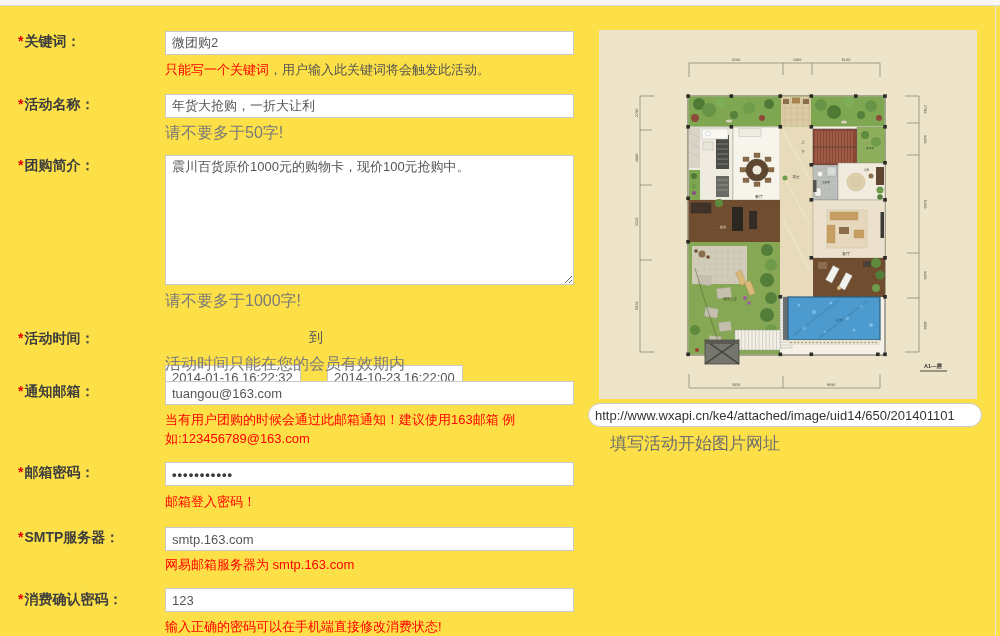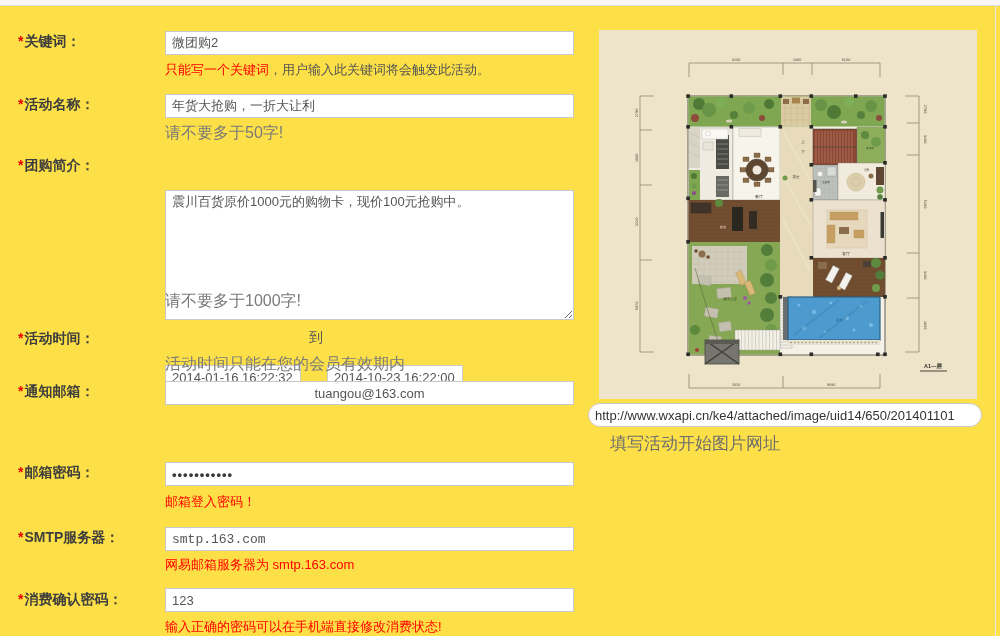--- a/index.html
+++ b/index.html
@@ -7,21 +7,21 @@
            font-family:"Liberation Sans","DejaVu Sans",sans-serif; background:#fde047; }
   .topbar { position:absolute; top:0; left:0; right:0; height:5px;
             background:#f8f7f5; border-bottom:1px solid #dcdcdc; }
   .right-edge { position:absolute; top:6px; bottom:0; left:995px; width:1px; background:#e6e6e6; }
 
   .f-label { position:absolute; left:18px; font-size:14px; font-weight:bold; color:#3d3d3d; white-space:nowrap; }
   .req { color:#e60000; margin-right:1px; }
   .f-input { position:absolute; left:165px; width:395px; height:18px; border:1px solid #c9c9c9;
              border-radius:0; padding:2px 6px; font-size:13px; color:#555; background:#fff;
              font-family:inherit; outline:none; }
-  textarea.f-input { height:124px; width:395px; resize:both; line-height:17px;margin-top:35px; }
+  textarea.f-input { height:124px; width:395px; resize:both; line-height:17px; }
   .pw { letter-spacing:1px; font-weight:bold; color:#3a3a3a; }
   .date-input { width:122px;margin-top:40px; }
   .sep { position:absolute; font-size:14px; color:#555; }
   .hint-red { position:absolute; left:165px; font-size:13px; color:#ff0000; line-height:19px; }
   .hint-gray { position:absolute; left:165px; font-size:16px; color:#7a7a7a; }
   .hint-dark { color:#555; }
 
   .img-panel { position:absolute; left:599px; top:30px; width:378px; height:369px; }
   .img-panel svg { display:block; }
   .url-input { position:absolute; left:588px; top:403px; width:380px; height:18px; border:1px solid #c9c9c9;
@@ -47,28 +47,29 @@
   <textarea class="f-input" style="top: 155px;">震川百货原价1000元的购物卡，现价100元抢购中。</textarea>
   <div class="hint-gray" style="top:291px">请不要多于1000字!</div>
 
   <div class="f-label" style="top:330px"><span class="req">*</span><span>活动时间：</span></div>
   <input class="f-input date-input" style="top: 325px;" type="text" value="2014-01-16 16:22:32">
   <span class="sep" style="top:329px;left:309px">到</span>
   <input class="f-input date-input" style="top: 325px; left: 327px;" type="text" value="2014-10-23 16:22:00">
   <div class="hint-gray" style="top:354px">活动时间只能在您的会员有效期内</div>
 
   <div class="f-label" style="top:383px"><span class="req">*</span><span>通知邮箱：</span></div>
-  <input class="f-input" style="top: 381px; text-align: center;" type="text" value="tuangou@163.com">
+  <input class="f-input" style="top: 381px;" type="text" value="tuangou@163.com">
+  <div class="hint-red" style="top:410px;width:414px">当有用户团购的时候会通过此邮箱通知！建议使用163邮箱 例如:123456789@163.com</div>
 
   <div class="f-label" style="top:464px"><span class="req">*</span><span>邮箱密码：</span></div>
   <input class="f-input pw" style="top: 462px;" type="text" value="•••••••••••">
   <div class="hint-red" style="top:492px">邮箱登入密码！</div>
 
   <div class="f-label" style="top:529px"><span class="req">*</span><span>SMTP服务器：</span></div>
-  <input class="f-input" style="top: 527px; font-family: Liberation Mono, monospace;" type="text" value="smtp.163.com">
+  <input class="f-input" style="top: 527px;" type="text" value="smtp.163.com">
   <div class="hint-red" style="top:555px">网易邮箱服务器为 smtp.163.com</div>
 
   <div class="f-label" style="top:591px"><span class="req">*</span><span>消费确认密码：</span></div>
   <input class="f-input" style="top: 588px;" type="text" value="123">
   <div class="hint-red" style="top:617px">输入正确的密码可以在手机端直接修改消费状态!</div>
 
   <div class="img-panel">
     <svg width="378" height="369" viewBox="0 0 378 369" xmlns="http://www.w3.org/2000/svg">
       <rect width="378" height="369" fill="#EDE4C9"></rect>
 

